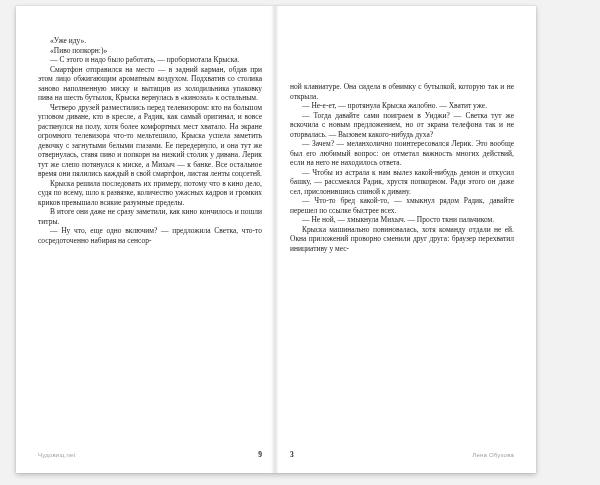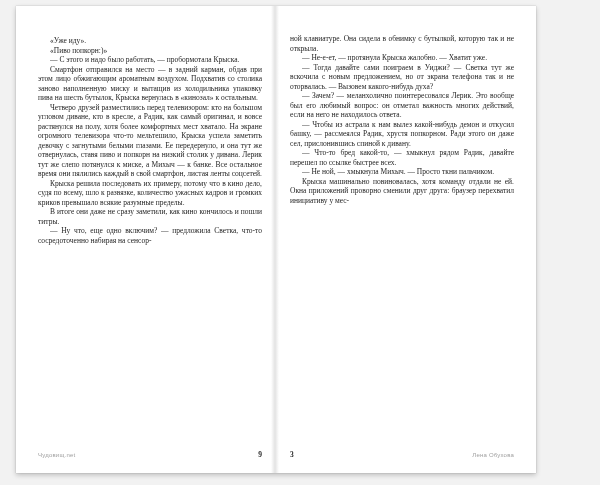--- a/index.html
+++ b/index.html
@@ -51,21 +51,21 @@
     overflow: hidden;
     font-size: 7.5px;
     line-height: 1.27;
     color: #1d1d1d;
     text-align: justify;
   }
   .para {
     margin: 0;
     text-indent: 12px;
   }
-  .para.no-indent { text-indent: 0; }
+  .para.no-indent { text-indent: 0; margin-top: 48px; }
   .page-footer {
     flex: 0 0 auto;
     display: flex;
     justify-content: space-between;
     align-items: baseline;
     padding-top: 8px;
   }
   .footer-meta {
     font-family: "Liberation Sans", sans-serif;
     font-size: 6px;

